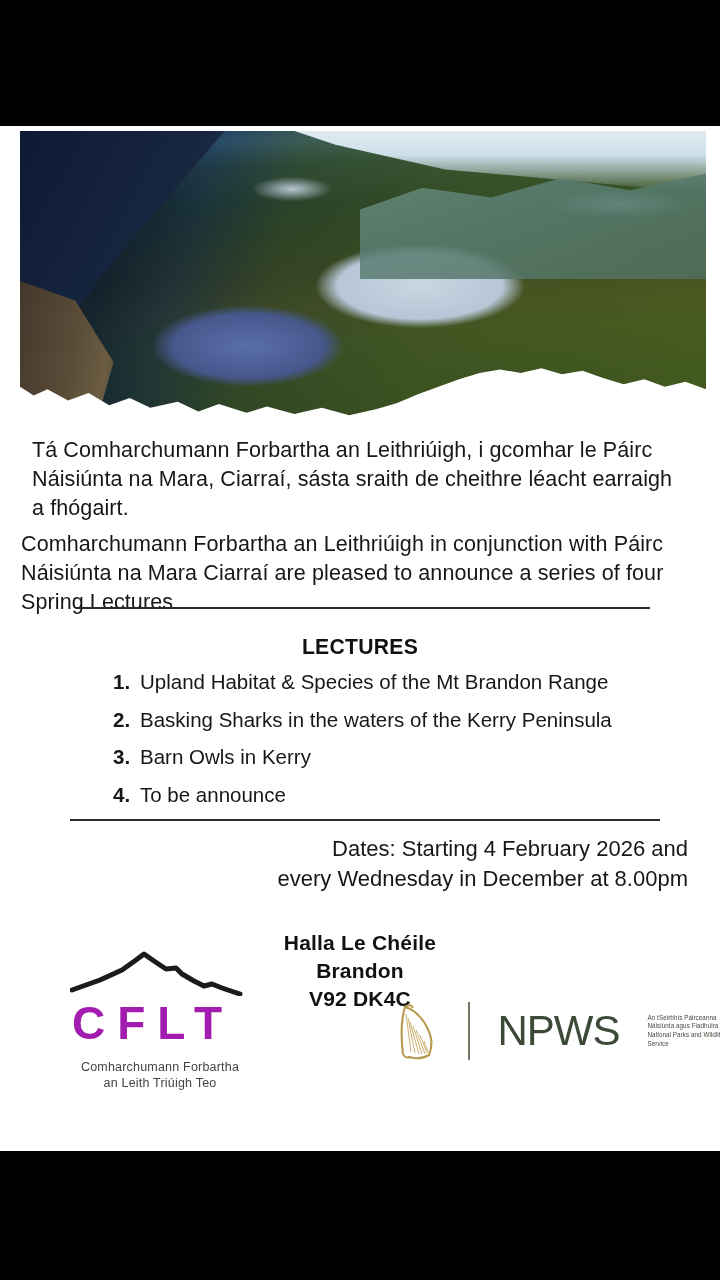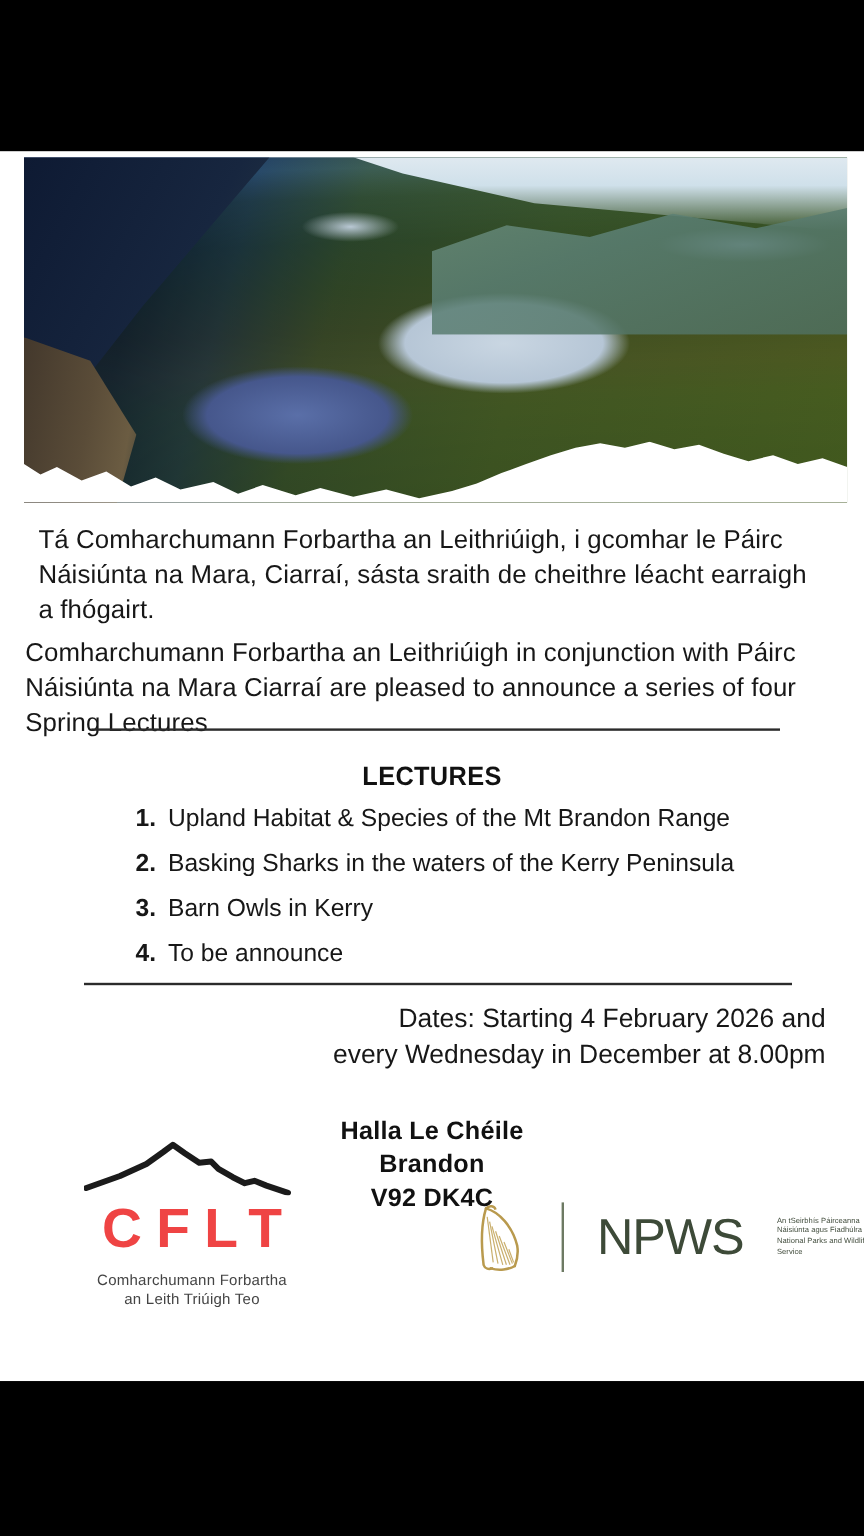--- a/index.html
+++ b/index.html
@@ -115,22 +115,22 @@
   #venue {
     position:absolute; left:32px; top:780px; width:656px;
     text-align:center; font-weight:bold; font-size:21px;
     line-height:28px; color:#111; letter-spacing:.2px;margin-top:23px;
   }
 
   
   #cflt-logo { position:absolute; left:60px; top:818px; width:200px; }
   #cflt-mountain { display:block; width:180px; height:52px; margin:0 auto; }
   #cflt-word {
-    text-align:center; font-size:46px; font-weight:bold;
-    letter-spacing:12px; color:#ef4444; line-height:50px;
+    text-align:left; font-size:46px; font-weight:bold;
+    letter-spacing:12px; color:#a21caf; line-height:50px;
     text-indent:12px; margin-top:2px;
   }
   #cflt-tagline {
     text-align:center; font-size:12.5px; color:#444;
     line-height:16px; margin-top:11px; letter-spacing:.2px;
   }
 
   
   #npws-logo {
     position:absolute; left:396px; top:874px;

